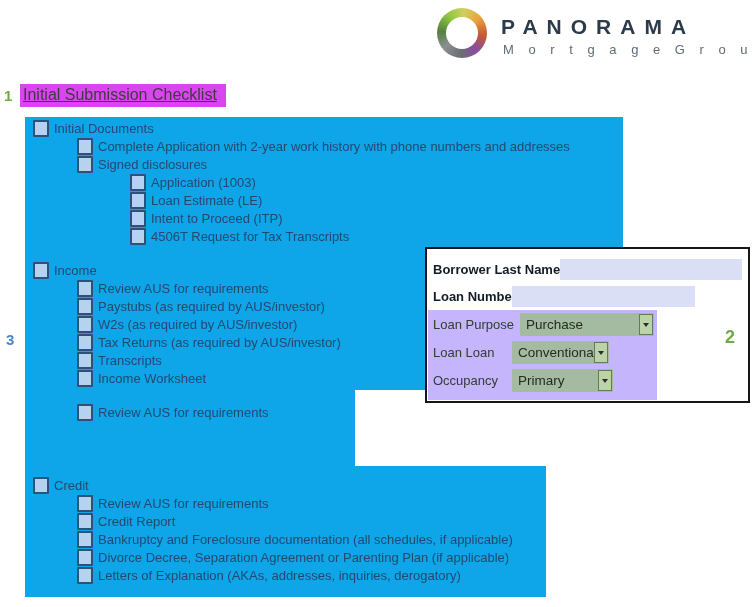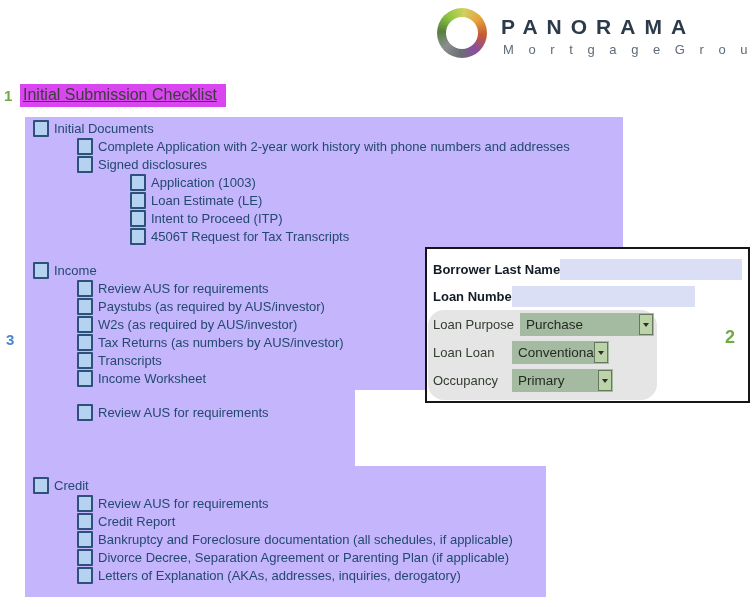--- a/index.html
+++ b/index.html
@@ -19,21 +19,21 @@
   .step { position:absolute; font-weight:700; }
   .step1 { left:4px; top:87px; font-size:15px; color:#6faa47; }
   .step3 { left:6px; top:331px; font-size:15px; color:#4a86c8; }
   .step2 { position:absolute; left:298px; top:78px; font-size:18px; color:#6faa47; font-weight:700; }
 
   
   .title { position:absolute; left:20px; top:84px; background:#d946ef; color:#3c3c3c;
     font-size:16px; padding:2px 9px 3px 3px; text-decoration:underline; }
 
   
-  .block { position:absolute; left:25px; background:#c4b5fd; }
+  .block { position:absolute; left:25px; background:#0ea5e9; }
   .block-a { top:117px; width:598px; height:130px; padding-top:2px; }
   .block-b { top:247px; width:400px; height:143px; padding-top:14px; }
   .block-c { top:390px; width:330px; height:76px;  padding-top:13px; }
   .block-d { top:466px; width:521px; height:131px; padding-top:10px; }
   .crow { display:flex; align-items:center; height:18px; white-space:nowrap; }
   .crow.lv1 { padding-left:8px; }
   .crow.lv2 { padding-left:52px; }
   .crow.lv3 { padding-left:105px; }
   .cbox { flex:0 0 auto; width:16px; height:17px; background:#b5d2f0; border:2px solid #2e517b;
     border-radius:1px; margin-right:5px; }
@@ -45,21 +45,21 @@
   .frow { position:absolute; display:flex; align-items:center; }
   .frow-1 { left:6px; top:10px;text-align:right; }
   .frow-2 { left:6px; top:37px; }
   .flabel { font-size:13px; font-weight:700; color:#131c26; white-space:nowrap; }
   .flabel-1 { width:127px; }
   .flabel-2 { width:79px; }
   .tinput { height:21px; background:#dbdff6; }
   .tinput-1 { width:182px; }
   .tinput-2 { width:183px; }
 
-  .greenblock { position:absolute; left:1px; top:61px; width:229px; height:90px; background:#e5e5e5;border-radius:16px; }
+  .greenblock { position:absolute; left:1px; top:61px; width:229px; height:90px; background:#c4b5fd; }
   .grow { position:absolute; display:flex; align-items:center; }
   .grow-1 { left:5px; top:3px; }
   .grow-2 { left:5px; top:31px; }
   .grow-3 { left:5px; top:59px; }
   .glabel { font-size:13px; color:#333d30; white-space:nowrap; }
   .glabel-1 { width:87px; }
   .glabel-2 { width:79px; }
   .glabel-3 { width:79px; }
   .dropdown { display:flex; align-items:center; height:23px; background:#a4bba1; }
   .dd-1 { width:134px; }
@@ -132,21 +132,21 @@
       <div class="crow lv2">
         <span class="cbox"></span>
         <span class="clabel">Paystubs (as required by AUS/investor)</span>
       </div>
       <div class="crow lv2">
         <span class="cbox"></span>
         <span class="clabel">W2s (as required by AUS/investor)</span>
       </div>
       <div class="crow lv2">
         <span class="cbox"></span>
-        <span class="clabel">Tax Returns (as numbers by AUS/investor)</span>
+        <span class="clabel">Tax Returns (as required by AUS/investor)</span>
       </div>
       <div class="crow lv2">
         <span class="cbox"></span>
         <span class="clabel">Transcripts</span>
       </div>
       <div class="crow lv2">
         <span class="cbox"></span>
         <span class="clabel">Income Worksheet</span>
       </div>
     </div>

